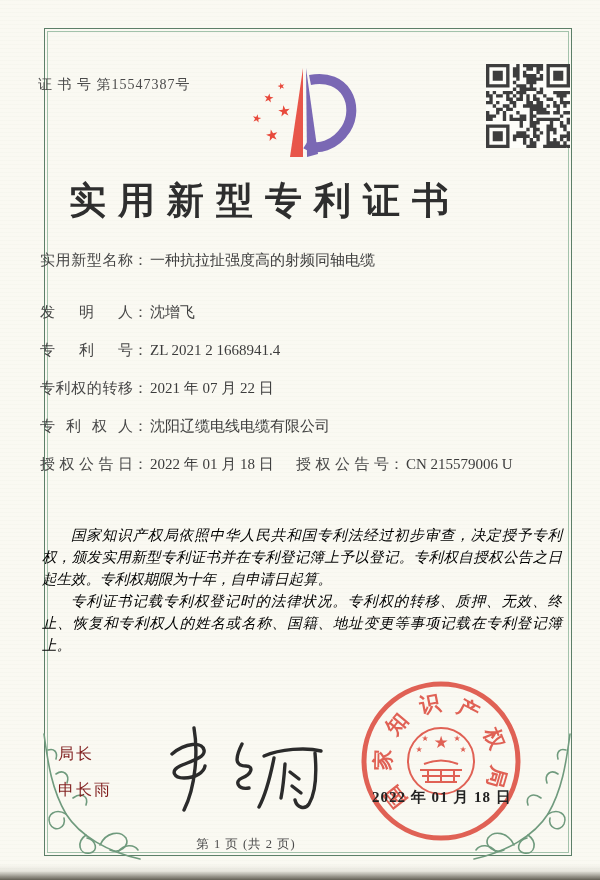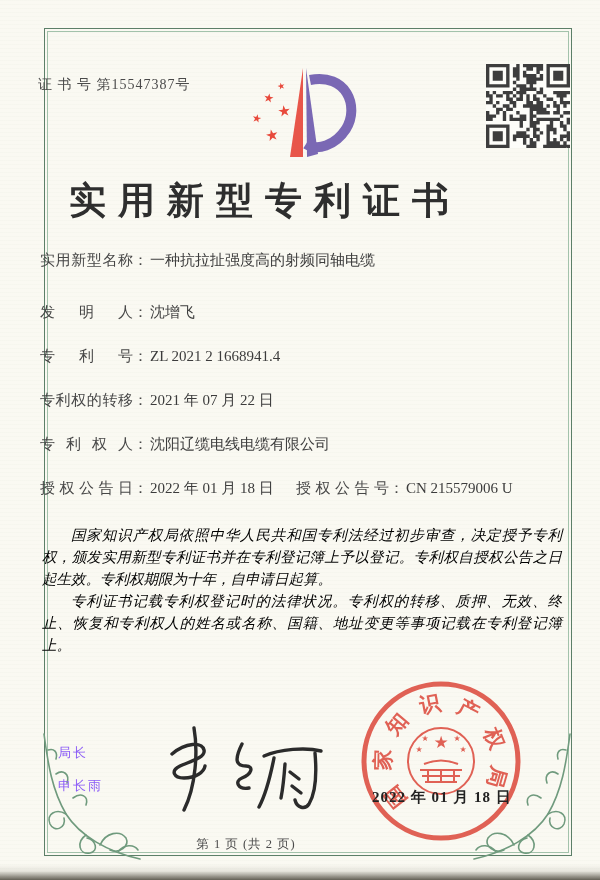--- a/index.html
+++ b/index.html
@@ -31,37 +31,37 @@
   }
   .logo{position:absolute;left:243px;top:60px;z-index:3;}
   .qr{position:absolute;left:486px;top:64px;z-index:3;background:#fdfdf9;}
   .title{
     position:absolute;left:0;top:176px;width:518px;z-index:3;
     text-align:center;font-size:37px;font-weight:600;color:#2e2e2e;
     letter-spacing:12px;padding-left:12px;box-sizing:border-box;
   }
   
   .fields{position:absolute;left:40px;top:250px;width:520px;z-index:3;font-size:15px;}
-  .frow{position:relative;margin-top:24px;line-height:20px;white-space:nowrap;}
+  .frow{position:relative;margin-top:18px;line-height:20px;white-space:nowrap;}
   .frow.first{margin-top:0;margin-bottom:32px;}
   .flabel{
     display:inline-block;width:93px;text-align:justify;text-align-last:justify;
     color:#474747;vertical-align:top;
   }
   .colon{color:#474747;}
   .fvalue{color:#3c3c3c;padding-left:2px;}
   .grant-no{position:absolute;left:256px;top:0;}
   
   .bodytext{
     position:absolute;left:42px;top:524px;width:520px;z-index:3;
     font-size:14.5px;line-height:22px;color:#000000;font-style:italic;
   }
   .bodytext p{margin:0;text-indent:2em;text-align:justify;}
   
-  .signatory{position:absolute;left:58px;top:744px;z-index:3;font-size:13px;color:#8b5cf6;
+  .signatory{position:absolute;left:58px;top:744px;z-index:3;font-size:16px;color:#7f1d1d;
     font-family:"Liberation Sans","DejaVu Sans",sans-serif;}
   .signatory .line{margin-bottom:15px;letter-spacing:2px;}
   .signature{position:absolute;left:158px;top:716px;z-index:4;}
   
   .seal{position:absolute;left:346px;top:666px;z-index:5;opacity:0.89;}
   .sealchar{
     font-size:21px;font-weight:bold;text-anchor:middle;fill:#dd4f42;
     font-family:"Liberation Serif","DejaVu Serif",serif;
   }
   .seal-date{

